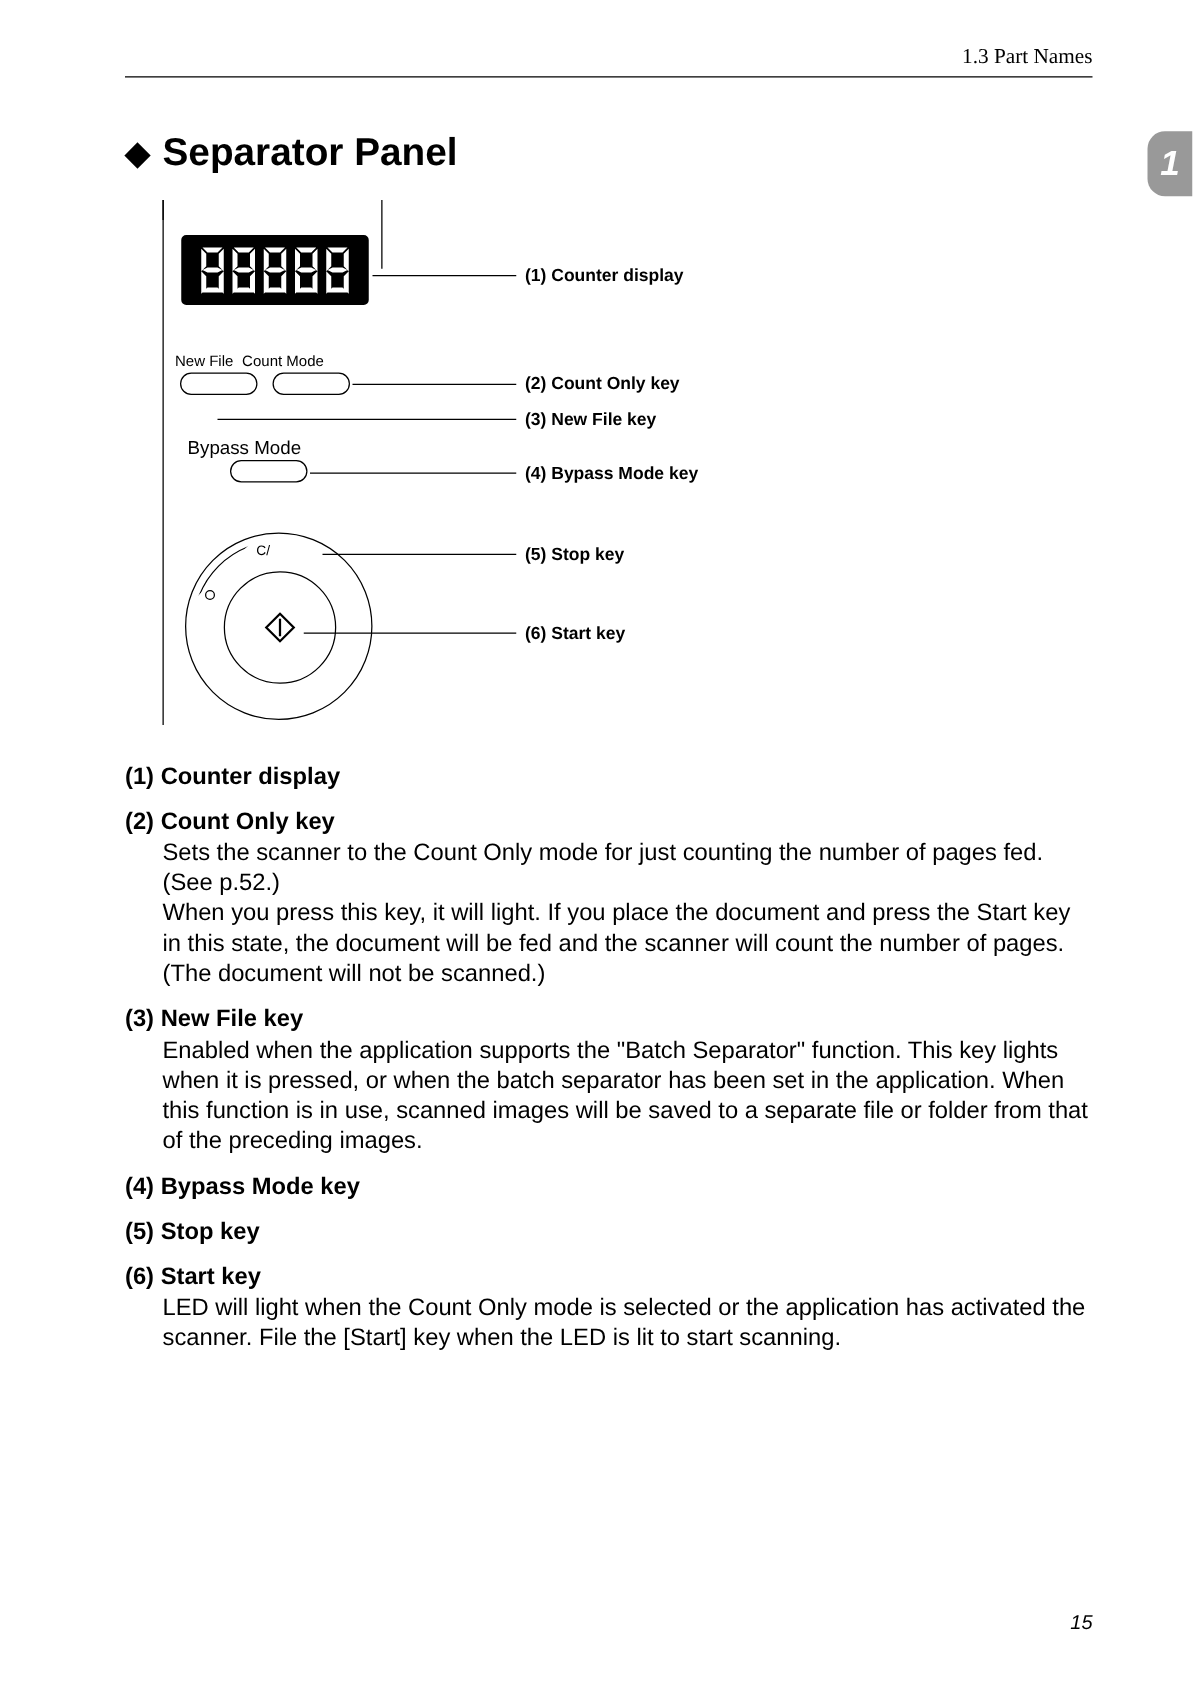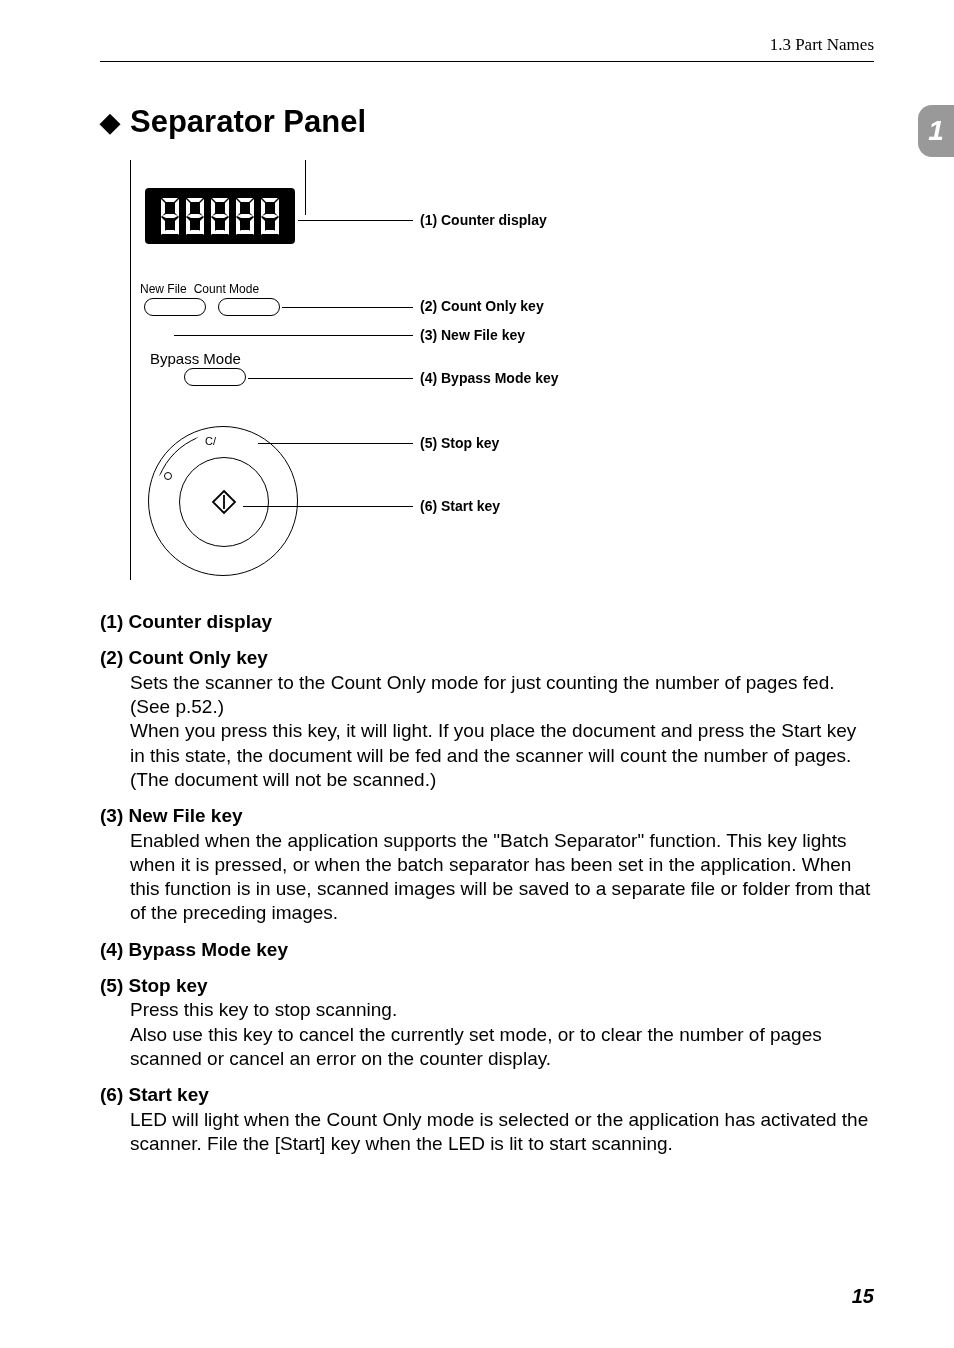--- a/index.html
+++ b/index.html
@@ -209,23 +209,23 @@
     .desc-title {
       font-weight: bold;
     }
     .desc-body {
       padding-left: 30px;
     }
     .page-num {
       position: absolute;
       bottom: 40px;
       right: 80px;
-      font-size: 20px;
+      font-size: 16px;
       font-style: italic;
-      font-weight: bold;
+      font-weight: normal;
     }
   </style>
 </head>
 <body>
 
 <div class="header-line">
   <span>1.3  Part Names</span>
 </div>
 
 <div class="chapter-tab">
@@ -311,21 +311,20 @@
   </div>
   <div class="desc-item">
     <div class="desc-title">(3) New File key</div>
     <div class="desc-body">Enabled when the application supports the "Batch Separator" function. This key lights when it is pressed, or when the batch separator has been set in the application. When this function is in use, scanned images will be saved to a separate file or folder from that of the preceding images.</div>
   </div>
   <div class="desc-item">
     <div class="desc-title">(4) Bypass Mode key</div>
   </div>
   <div class="desc-item">
     <div class="desc-title">(5) Stop key</div>
-    <div class="desc-body">Press this key to stop scanning.<br>Also use this key to cancel the currently set mode, or to clear the number of pages scanned or cancel an error on the counter display.</div>
   </div>
   <div class="desc-item">
     <div class="desc-title">(6) Start key</div>
     <div class="desc-body">LED will light when the Count Only mode is selected or the application has activated the scanner. File the [Start] key when the LED is lit to start scanning.</div>
   </div>
 </div>
 
 <div class="page-num">15</div>
 
 </body></html>

